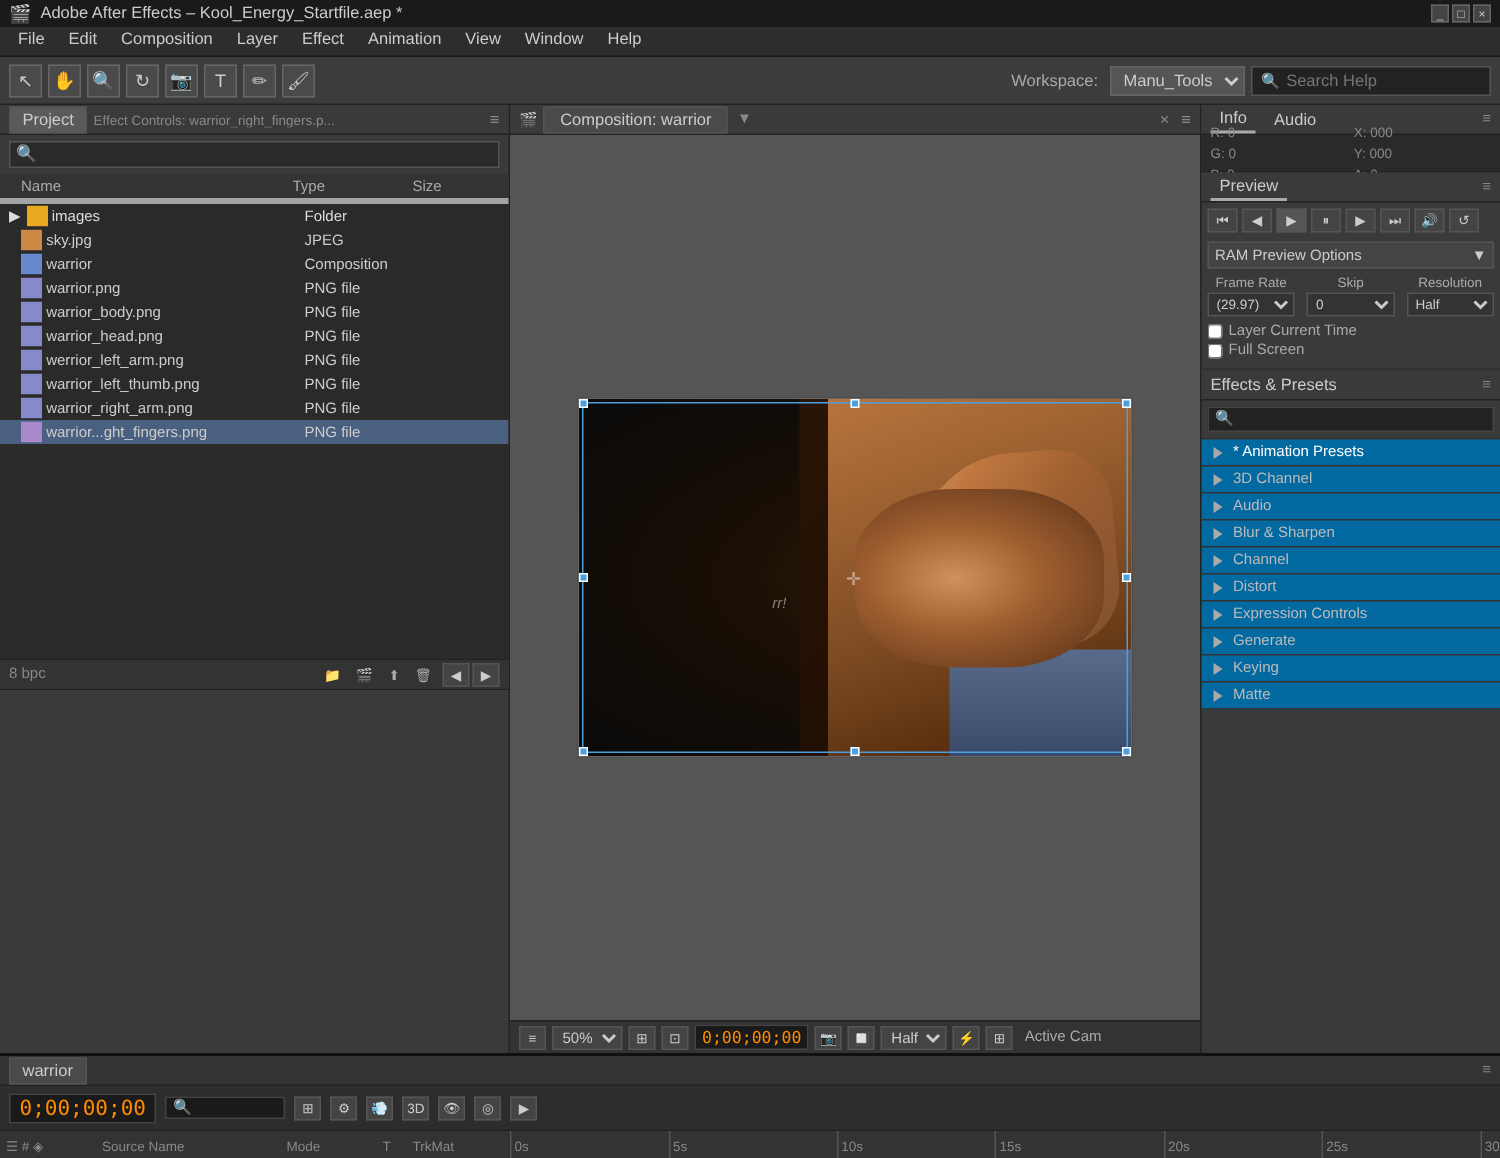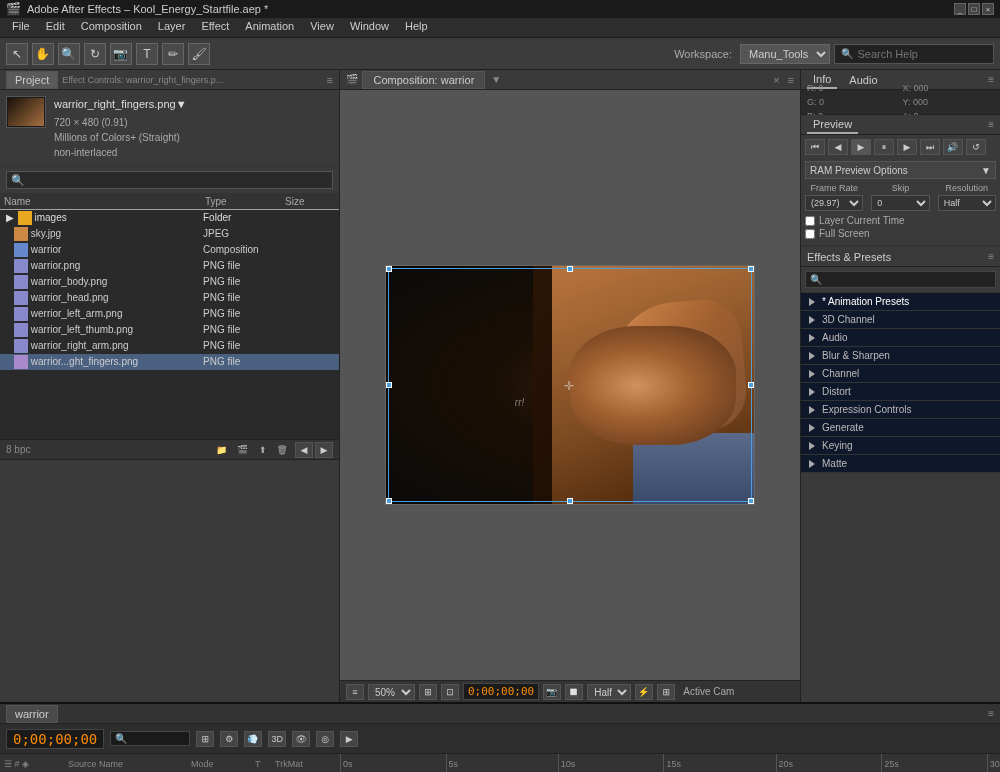--- a/index.html
+++ b/index.html
@@ -35,21 +35,21 @@
     
     .project-panel { height: 370px; display: flex; flex-direction: column; border-bottom: 1px solid #222; }
     .file-info-panel { padding: 6px; display: flex; gap: 8px; border-bottom: 1px solid #333; }
     .file-thumb { width: 40px; height: 32px; background: #1a1a1a; border: 1px solid #555; display: flex; align-items: center; justify-content: center; overflow: hidden; }
     .file-details { font-size: 10px; color: #aaa; line-height: 1.5; }
     .file-details .filename { color: #ddd; font-size: 11px; margin-bottom: 2px; }
     .search-row { padding: 4px 6px; border-bottom: 1px solid #333; }
     .search-row input { width: 100%; background: #2a2a2a; border: 1px solid #555; color: #ccc; padding: 2px 4px; font-size: 11px; outline: none; }
 
     
-    .file-list-header { display: grid; grid-template-columns: 1fr 80px 50px; padding: 2px 4px; background: #333; border-bottom: 1px solid #a3a3a3; font-size: 10px; color: #aaa; }
+    .file-list-header { display: grid; grid-template-columns: 1fr 80px 50px; padding: 2px 14px; background: #333; border-bottom: 4px solid #a3a3a3; font-size: 10px; color: #aaa; }
     .file-list { flex: 1; overflow-y: auto; background: #2a2a2a; }
     .file-list-item { display: grid; grid-template-columns: 1fr 80px 50px; padding: 1px 6px; font-size: 10px; align-items: center; cursor: pointer; }
     .file-list-item.selected { background: #4a6080; }
     .file-list-item.folder { color: #ddd; }
     .file-name-cell { display: flex; align-items: center; overflow: hidden; white-space: nowrap; }
     .indent { padding-left: 14px; }
 
     
     .swatch-folder { width: 14px; height: 14px; background: #e8a820; display: inline-block; }
     .swatch-jpeg { width: 14px; height: 14px; background: #cc8844; display: inline-block; }
@@ -108,21 +108,21 @@
     .checkbox-row { display: flex; align-items: center; gap: 4px; margin-bottom: 2px; }
     .checkbox-row input { width: 10px; height: 10px; }
     .checkbox-label { font-size: 10px; color: #aaa; }
 
     
     .effects-section { flex: 1; overflow-y: auto; border-top: 1px solid #333; }
     .effects-header { height: 20px; background: #3a3a3a; display: flex; align-items: center; padding: 0 6px; border-bottom: 1px solid #222; }
     .effects-title { font-size: 11px; color: #ccc; flex: 1; }
     .effects-search { padding: 4px; border-bottom: 1px solid #333; }
     .effects-search input { width: 100%; background: #222; border: 1px solid #444; color: #ccc; padding: 2px 4px; font-size: 10px; outline: none; }
-    .effects-list { background: #0f172a; }
+    .effects-list { background: #0369a1; }
     .effect-item { padding: 3px 8px; font-size: 10px; color: #bbb; cursor: pointer; display: flex; align-items: center; gap: 4px; border-bottom: 1px solid #333; }
     .effect-item.selected { color: #fff; }
     .triangle { display: inline-block; width: 0; height: 0; border-top: 4px solid transparent; border-bottom: 4px solid transparent; border-left: 6px solid #aaa; margin-right: 3px; }
 
     
     .timeline { height: 200px; background: #2a2a2a; border-top: 2px solid #111; }
     .timeline-header { height: 20px; background: #333; display: flex; align-items: center; padding: 0 6px; border-bottom: 1px solid #222; }
     .timeline-tab { padding: 2px 8px; background: #4a4a4a; border: 1px solid #555; font-size: 11px; color: #ccc; cursor: pointer; }
     .timeline-controls { height: 30px; background: #2d2d2d; display: flex; align-items: center; padding: 0 6px; gap: 6px; border-bottom: 1px solid #222; }
     .tc-timecode { background: #1a1a1a; border: 1px solid #444; color: #ff8c00; padding: 1px 6px; font-size: 14px; font-family: monospace; }
@@ -190,31 +190,20 @@
   <div class="left-panel">
 
     <div class="panel-header">
       <span class="panel-tab active">Project</span>
       <span style="font-size:9px; color:#888; flex:1; overflow:hidden; white-space:nowrap; text-overflow:ellipsis;">Effect Controls: warrior_right_fingers.p...</span>
       <span style="cursor:pointer; color:#888;">≡</span>
     </div>
 
     <div class="project-panel">
 
-      <div class="file-info-panel">
-        <div class="file-thumb">
-          <div style="width:36px; height:28px; background: linear-gradient(135deg, #1a0f05, #c8854a); opacity:0.8;"></div>
-        </div>
-        <div class="file-details">
-          <div class="filename">warrior_right_fingers.png▼</div>
-          <div>720 × 480 (0.91)</div>
-          <div>Millions of Colors+ (Straight)</div>
-          <div>non-interlaced</div>
-        </div>
-      </div>
 
       <div class="search-row">
         <input type="text" class="" style="width: 100%; background: rgb(42, 42, 42); border: 1px solid rgb(85, 85, 85); color: rgb(204, 204, 204); padding: 2px 4px; font-size: 11px; outline: none;" placeholder="🔍">
       </div>
 
       <div class="file-list-header">
         <span>Name</span>
         <span>Type</span>
         <span>Size</span>
       </div>

